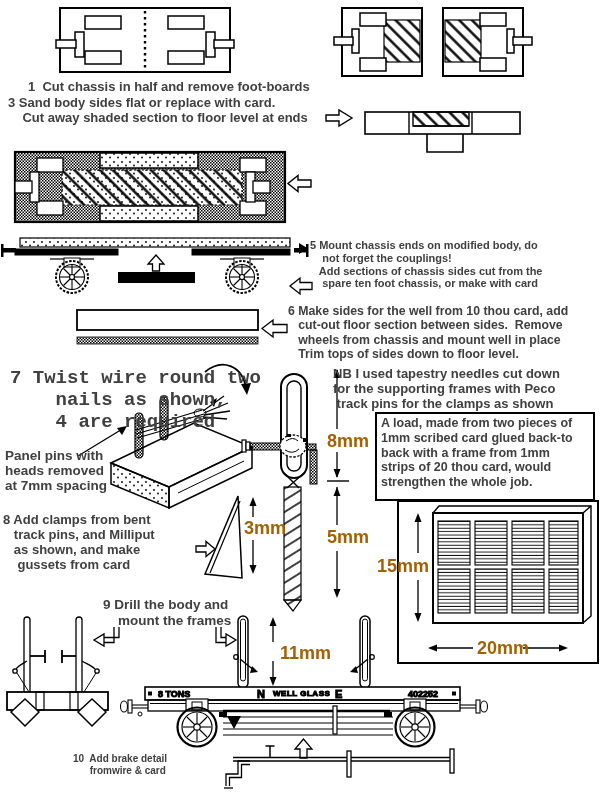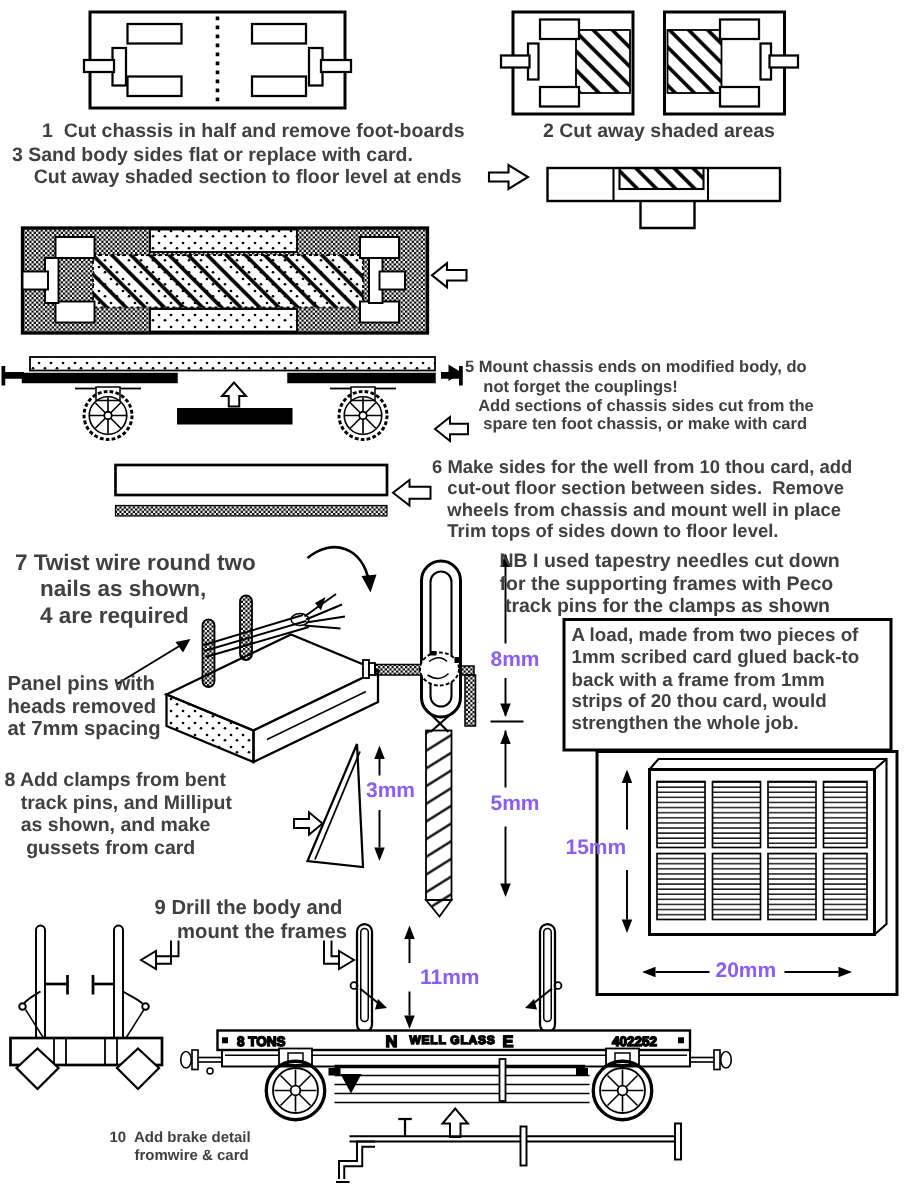--- a/index.html
+++ b/index.html
@@ -1,19 +1,19 @@
 <!DOCTYPE html>
 <html><head>
 <meta charset="utf-8">
 <style>
   html,body{margin:0;padding:0;background:#fff;}
   #sheet{position:relative;width:603px;height:792px;background:#fff;overflow:hidden;
          font-family:"Liberation Sans","DejaVu Sans",sans-serif;color:#000;}
   .txt{position:absolute;white-space:pre;font-weight:bold;line-height:1.16;color:#404040;}
-  .dim{position:absolute;white-space:pre;font-weight:bold;font-size:14px;color:#8b5cf6;}
+  .dim{position:absolute;white-space:pre;font-weight:bold;font-size:18px;color:#a16207;}
   .box{position:absolute;border:2px solid #000;background:transparent;}
   svg{position:absolute;left:0;top:0;}
   svg text{font-family:"Liberation Sans","DejaVu Sans",sans-serif;font-weight:bold;fill:#000;}
 </style>
 </head>
 <body>
 
 <div id="sheet">
 
   <div class="box" style="left:375px;top:412px;width:216px;height:85px;"></div>
@@ -340,32 +340,31 @@
       <line x1="233" y1="761" x2="452" y2="761" stroke-width="1.3"></line>
       <polyline points="250,761 238,761 238,774 226,774 226,786" stroke-width="1.3"></polyline>
       <polyline points="250,764.5 241.5,764.5 241.5,777.5 229.5,777.5 229.5,786" stroke-width="1.3"></polyline>
       <line x1="224" y1="788" x2="233" y2="788" stroke-width="1.3"></line>
       <rect x="347" y="751" width="4" height="26" stroke-width="1.3" fill="#fff"></rect>
       <rect x="450" y="749" width="4" height="24" stroke-width="1.3" fill="#fff"></rect>
     </g>
   </svg>
 
   <div class="txt" style="left:28px;top:79px;font-size:13px;">1  Cut chassis in half and remove foot-boards</div>
-  <div class="txt" style="left:362px;top:79px;font-size:13px;">2 Cut away shaded areas</div>
   <div class="txt" style="left:8px;top:95px;font-size:13px;">3 Sand body sides flat or replace with card.
     Cut away shaded section to floor level at ends</div>
   <div class="txt" style="left:310px;top:239px;font-size:11px;">5 Mount chassis ends on modified body, do
     not forget the couplings!
    Add sections of chassis sides cut from the
     spare ten foot chassis, or make with card</div>
   <div class="txt" style="left:288px;top:304px;font-size:12.3px;">6 Make sides for the well from 10 thou card, add
    cut-out floor section between sides.  Remove
    wheels from chassis and mount well in place
    Trim tops of sides down to floor level.</div>
-  <div class="txt" style="left:10px;top:367px;font-size:15px;">7 Twist wire round two
+  <div class="txt" style="left:10px;top:367px;font-size:19px;font-family:Liberation Mono, monospace;">7 Twist wire round two
     nails as shown,
     4 are required</div>
   <div class="txt" style="left:5px;top:448px;font-size:13.5px;line-height:1.12;">Panel pins with
 heads removed
 at 7mm spacing</div>
   <div class="txt" style="left:333px;top:366px;font-size:13px;">NB I used tapestry needles cut down
 for the supporting frames with Peco
  track pins for the clamps as shown</div>
   <div class="txt" style="left:381px;top:416px;font-size:12.5px;line-height:1.18;">A load, made from two pieces of
 1mm scribed card glued back-to

